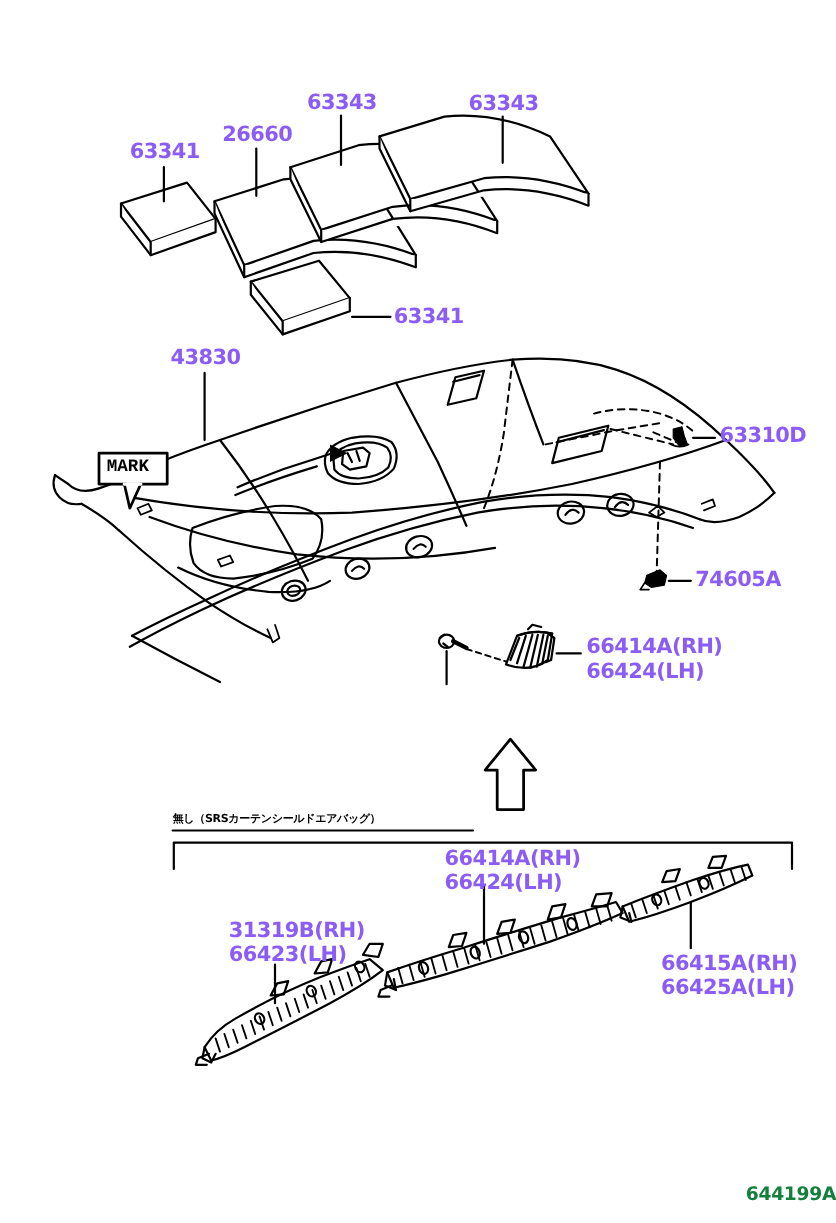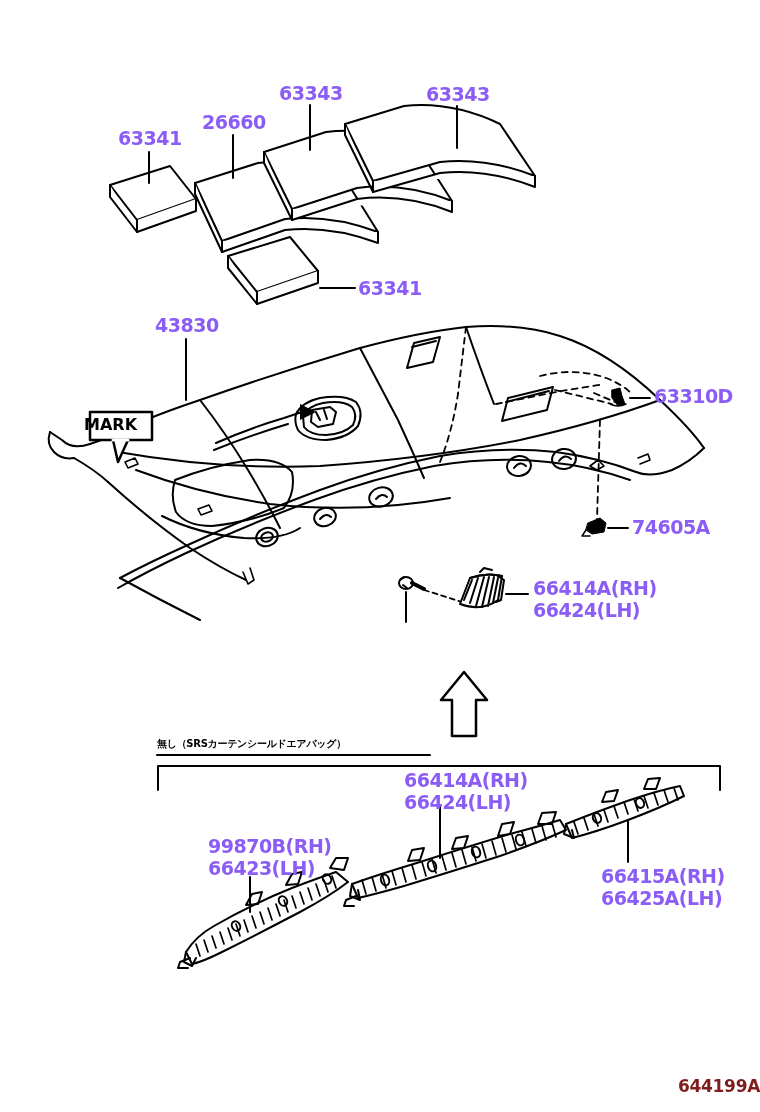--- a/index.html
+++ b/index.html
@@ -50,21 +50,21 @@
     font-size: 16px;
     color: #000000;
     white-space: nowrap;
     letter-spacing: 0px;
   }
   .lbl-footer {
     position: absolute;
     font-family: "DejaVu Sans", sans-serif;
     font-weight: bold;
     font-size: 17px;
-    color: #7f1d1d;
+    color: #15803d;
     white-space: nowrap;
     letter-spacing: -0.3px;
   }
 </style>
 </head>
 <body>
 
 <div id="page">
 
   <svg id="diagram-svg" viewBox="0 0 760 1112">
@@ -323,23 +323,23 @@
 
 
   <div class="lbl" style="left:533px; top:578px;">66414A(RH)</div>
   <div class="lbl" style="left:533px; top:600px;">66424(LH)</div>
 
   <div class="lbl-jp" style="left:157px; top:737px;">無し（SRSカーテンシールドエアバッグ）</div>
 
   <div class="lbl" style="left:404px; top:770px;">66414A(RH)</div>
   <div class="lbl" style="left:404px; top:792px;">66424(LH)</div>
 
-  <div class="lbl" style="left:208px; top:836px;">99870B(RH)</div>
+  <div class="lbl" style="left:208px; top:836px;">31319B(RH)</div>
   <div class="lbl" style="left:208px; top:858px;">66423(LH)</div>
 
   <div class="lbl" style="left:601px; top:866px;">66415A(RH)</div>
   <div class="lbl" style="left:601px; top:888px;">66425A(LH)</div>
 
-  <div class="lbl-mark" style="left:84px; top:415px;">MARK</div>
+  <div class="lbl-mark" style="left:97px; top:415px;font-family:Liberation Mono, monospace;">MARK</div>
 
   <div class="lbl-footer" style="left:678px; top:1076px;">644199A</div>
 
 </div>
 
 </body></html>

